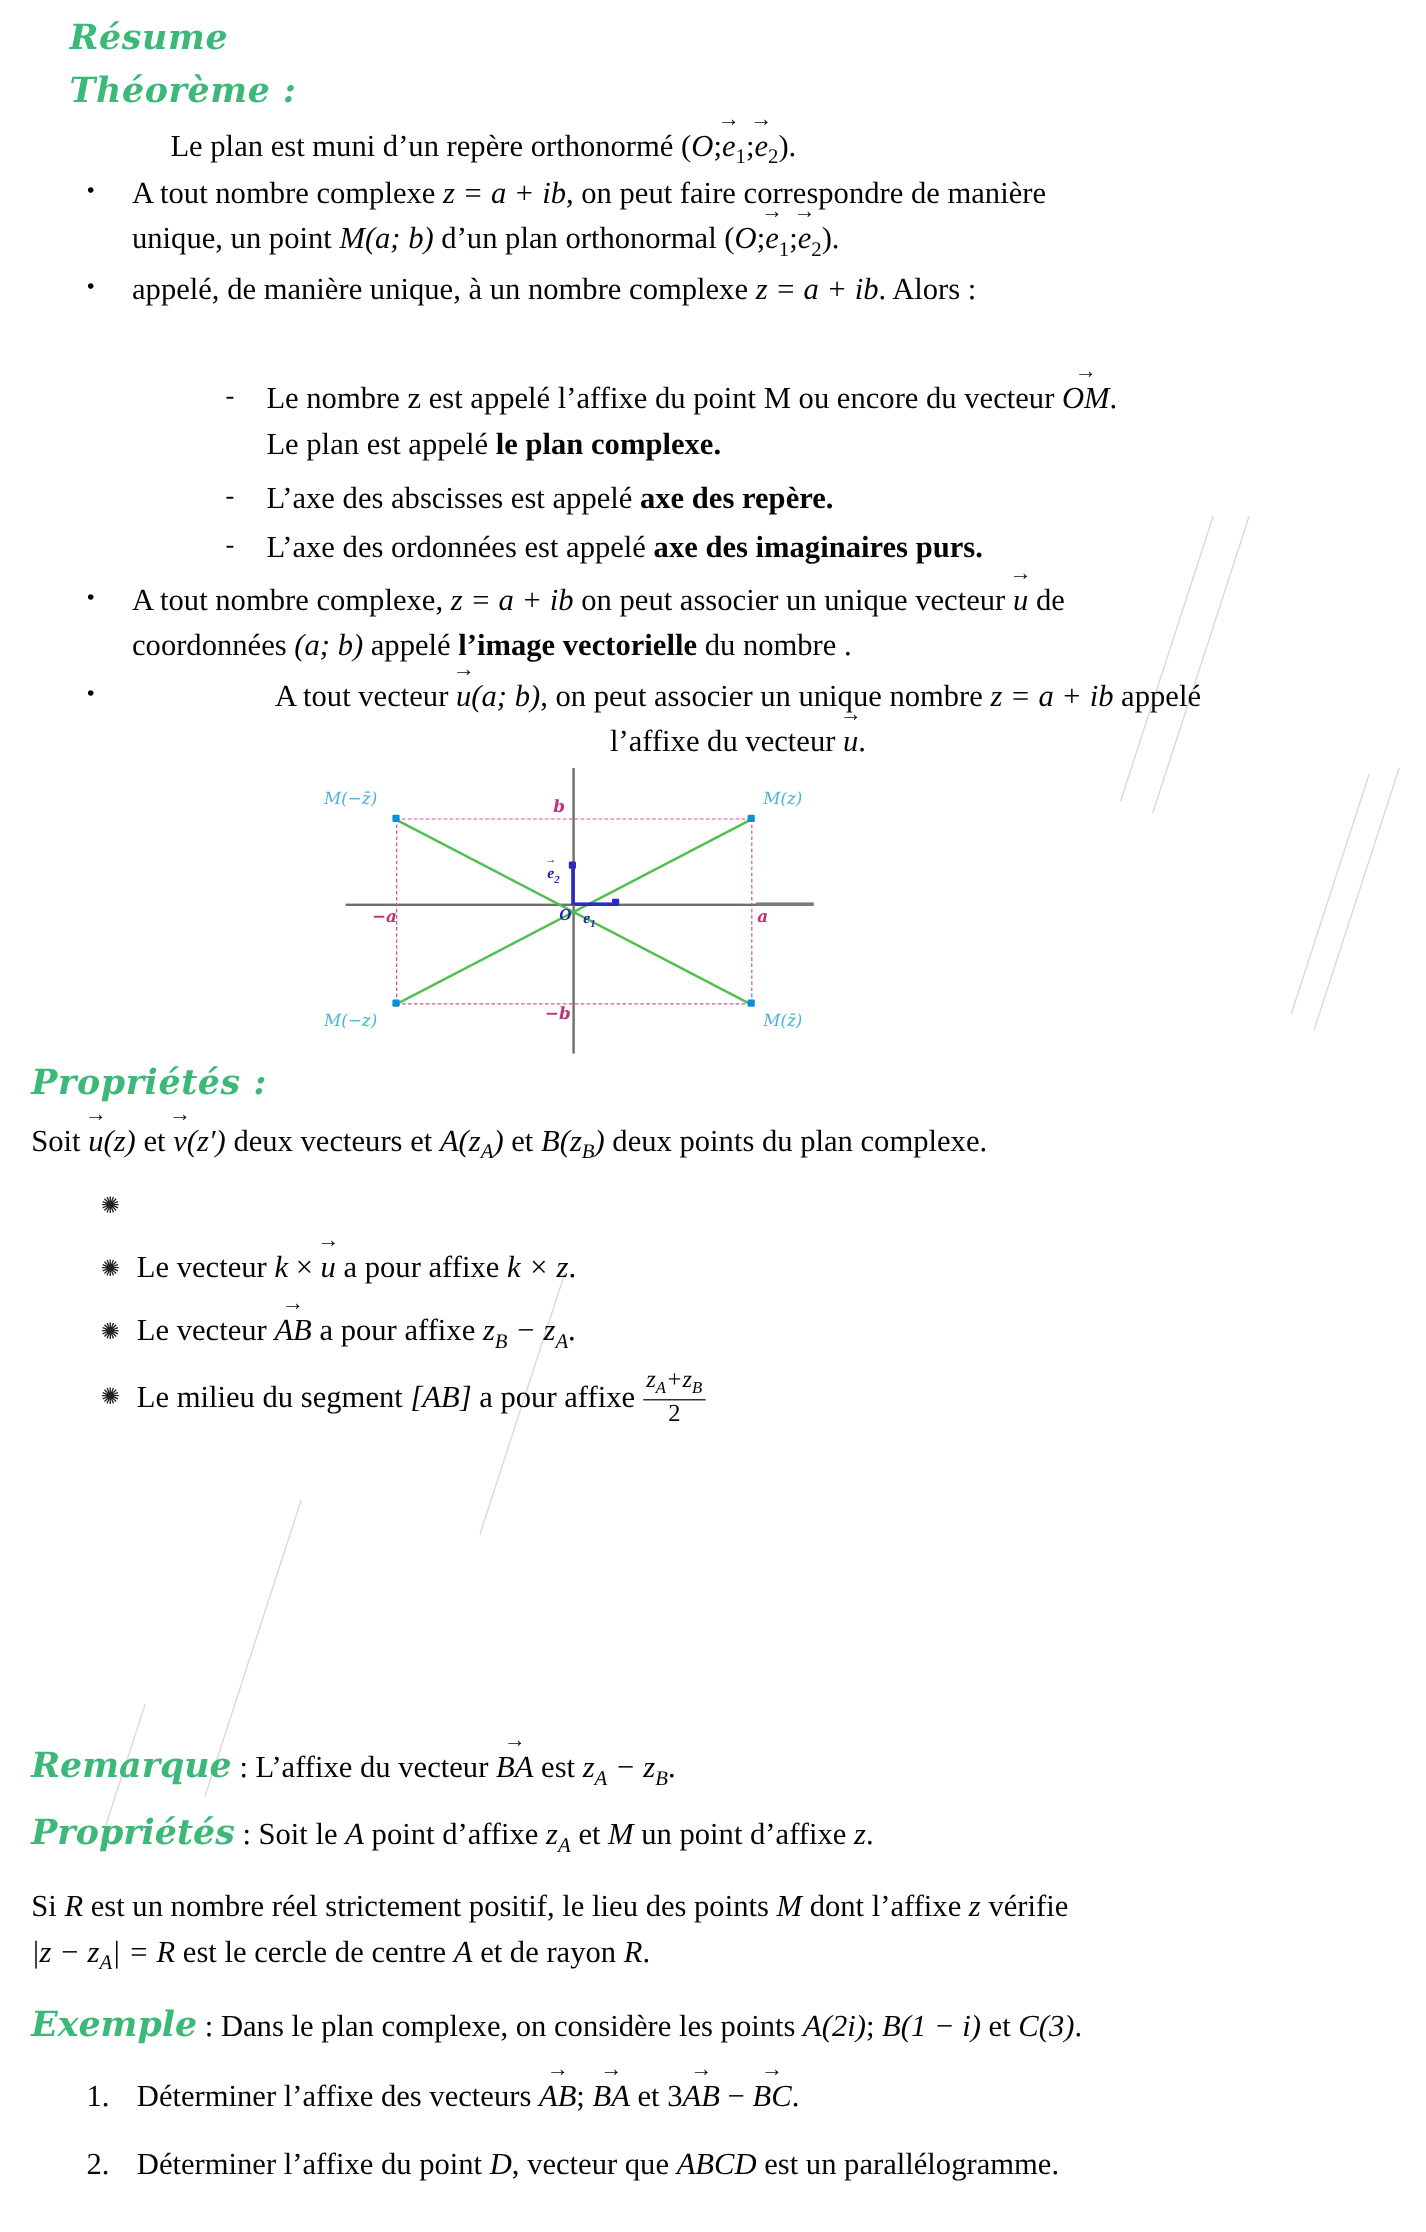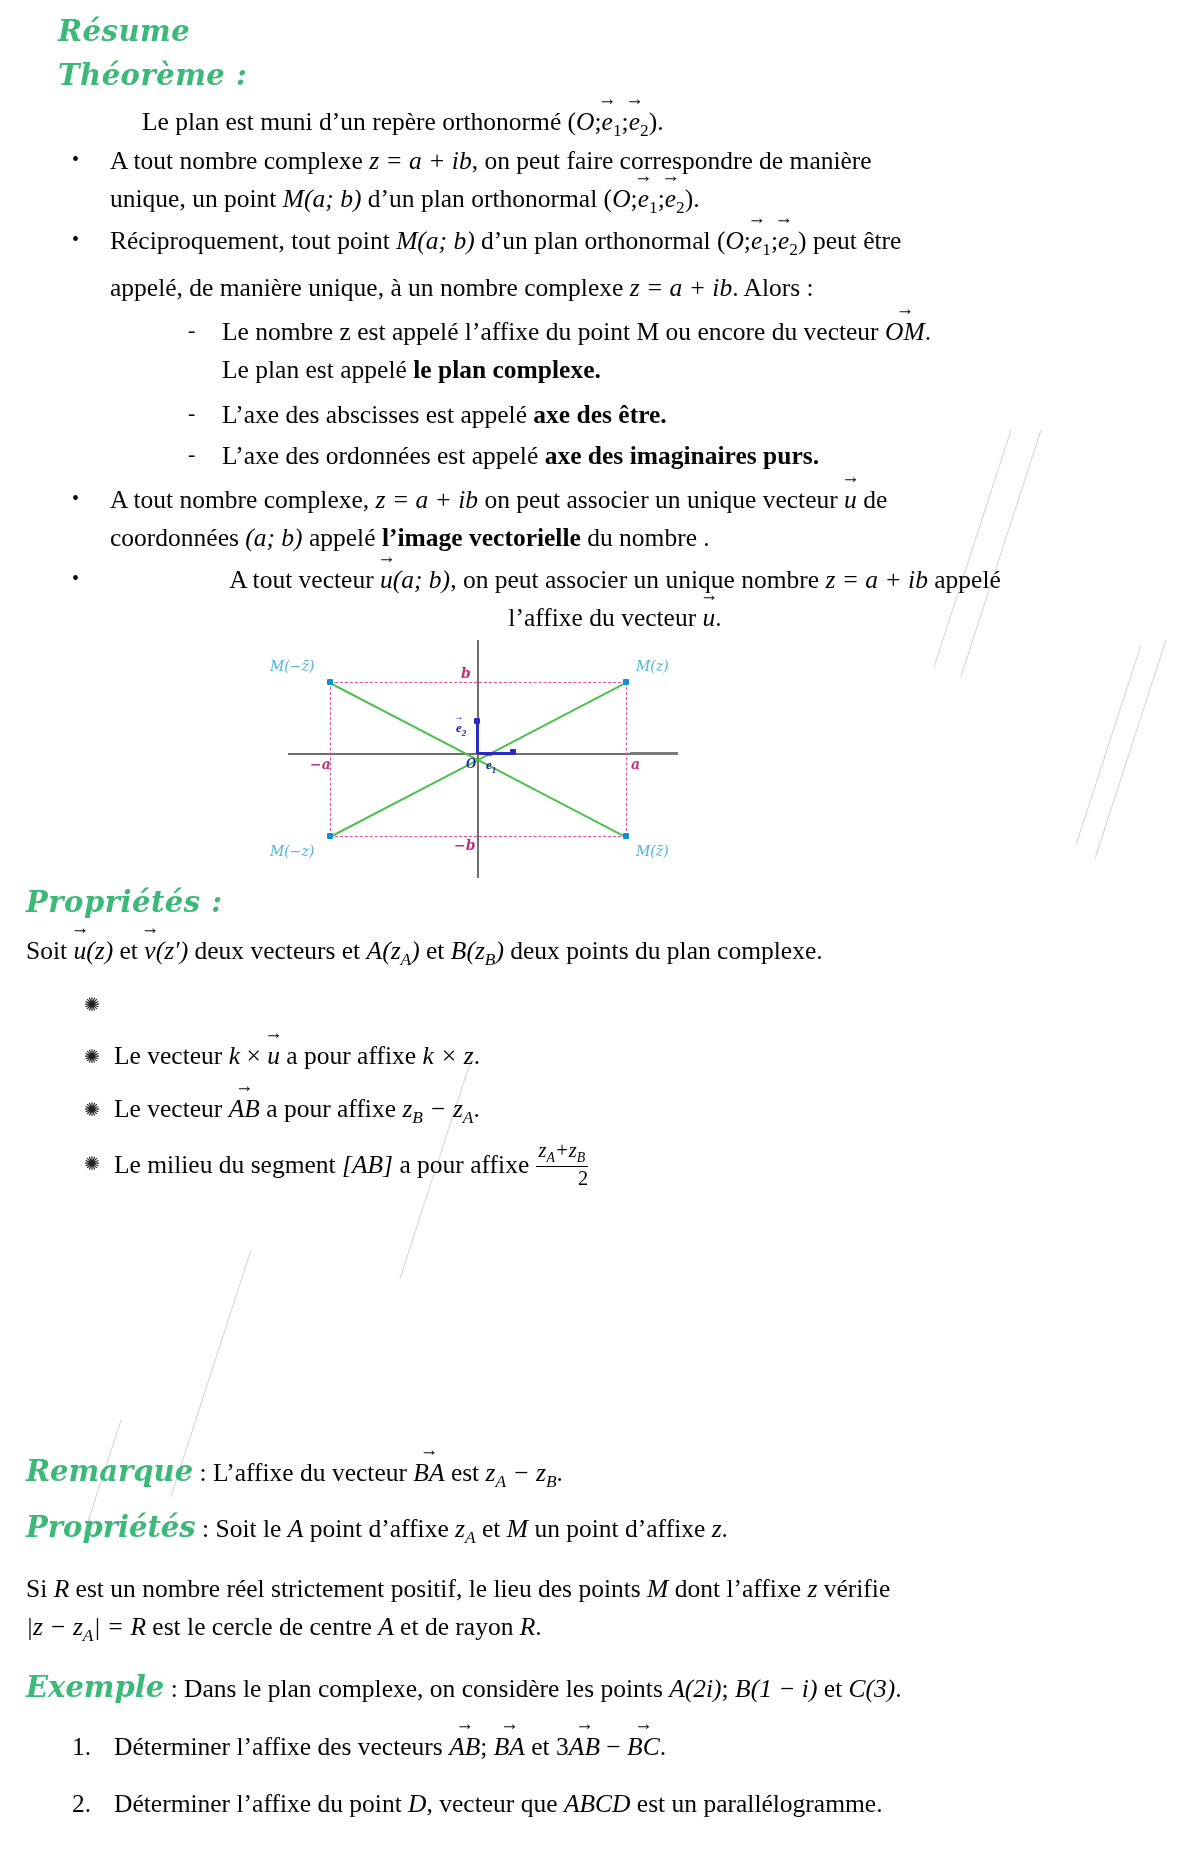--- a/index.html
+++ b/index.html
@@ -41,21 +41,21 @@
   .bul{position:absolute;font-size:20px;}
   .dash{position:absolute;font-size:22px;}
   .pen{position:absolute;font-size:19px;color:#222;}
   b{font-weight:bold;}
   .vecA{position:relative;display:inline-block;font-style:italic;}
   .vecA::after{
     content:"\2192";position:absolute;left:50%;transform:translateX(-50%);
     top:-0.72em;font-size:.72em;font-style:normal;line-height:1;
   }
   sub{font-size:.68em;}
-  .frac{display:inline-block;vertical-align:-0.55em;text-align:right;font-size:.80em;line-height:1.05;}
+  .frac{display:inline-block;vertical-align:-0.55em;text-align:center;font-size:.80em;line-height:1.05;}
   .frac .num{display:block;border-bottom:1.4px solid #000;padding:0 3px;}
   .frac .den{display:block;padding-top:1px;}
 
   
   .diagram{position:absolute;left:248px;top:636px;width:460px;height:242px;}
   .dg-axis-v{position:absolute;left:229px;top:4px;width:2px;height:238px;background:#6e6e6e;}
   .dg-axis-h{position:absolute;left:40px;top:117px;width:390px;height:2px;background:#6e6e6e;}
   .dg-axis-h2{position:absolute;left:382px;top:116px;width:48px;height:3px;background:#7b7b7b;}
   .dashv{position:absolute;width:0;border-left:1.6px dashed #d94fa0;}
   .dashh{position:absolute;height:0;border-top:1.6px dashed #d94fa0;}
@@ -93,40 +93,37 @@
       <span>A tout nombre complexe </span><i class="v">z = a + ib</i><span>, on peut faire correspondre de manière</span>
     </div>
     <div>
       <span>unique, un point </span><i class="v">M(a; b)</i><span> d’un plan orthonormal (</span><i class="v">O</i><span>;</span><span class="vecA"><span>e</span></span><sub>1</sub><span>;</span><span class="vecA"><span>e</span></span><sub>2</sub><span>).</span>
     </div>
   </div>
 
   <div class="bul" style="left:72px;top:228px;">•</div>
   <div class="blk txt" style="left:110px;top:222px;width:1010px;">
     <div>
-      <span>Réciproquement, tout point </span><i class="v">M(a; b)</i><span> d’un plan orthonormal (</span><i class="v">O</i><span>;</span><span class="vecA"><span>e</span></span><sub>1</sub><span>;</span><span class="vecA"><span>e</span></span><sub>2</sub><span>) peut être</span>
-    </div>
-    <div>
       <span>appelé, de manière unique, à un nombre complexe </span><i class="v">z = a + ib</i><span>.  Alors :</span>
     </div>
   </div>
 
   <div class="dash" style="left:188px;top:317px;">-</div>
   <div class="blk txt" style="left:222px;top:313px;width:940px;">
     <div>
       <span>Le nombre z est appelé l’affixe du point M ou encore du vecteur </span><span class="vecA"><span>OM</span></span><span>.</span>
     </div>
     <div>
       <span>Le plan est appelé </span><b>le plan complexe.</b>
     </div>
   </div>
 
   <div class="dash" style="left:188px;top:400px;">-</div>
   <div class="blk txt" style="left:222px;top:396px;width:940px;">
-    <span>L’axe des abscisses est appelé </span><b>axe des être.</b>
+    <span>L’axe des abscisses est appelé </span><b>axe des repère.</b>
   </div>
 
   <div class="dash" style="left:188px;top:441px;">-</div>
   <div class="blk txt" style="left:222px;top:437px;width:940px;">
     <span>L’axe des ordonnées est appelé </span><b>axe des imaginaires purs.</b>
   </div>
 
   <div class="bul" style="left:72px;top:487px;">•</div>
   <div class="blk txt" style="left:110px;top:481px;width:1010px;">
     <div>

